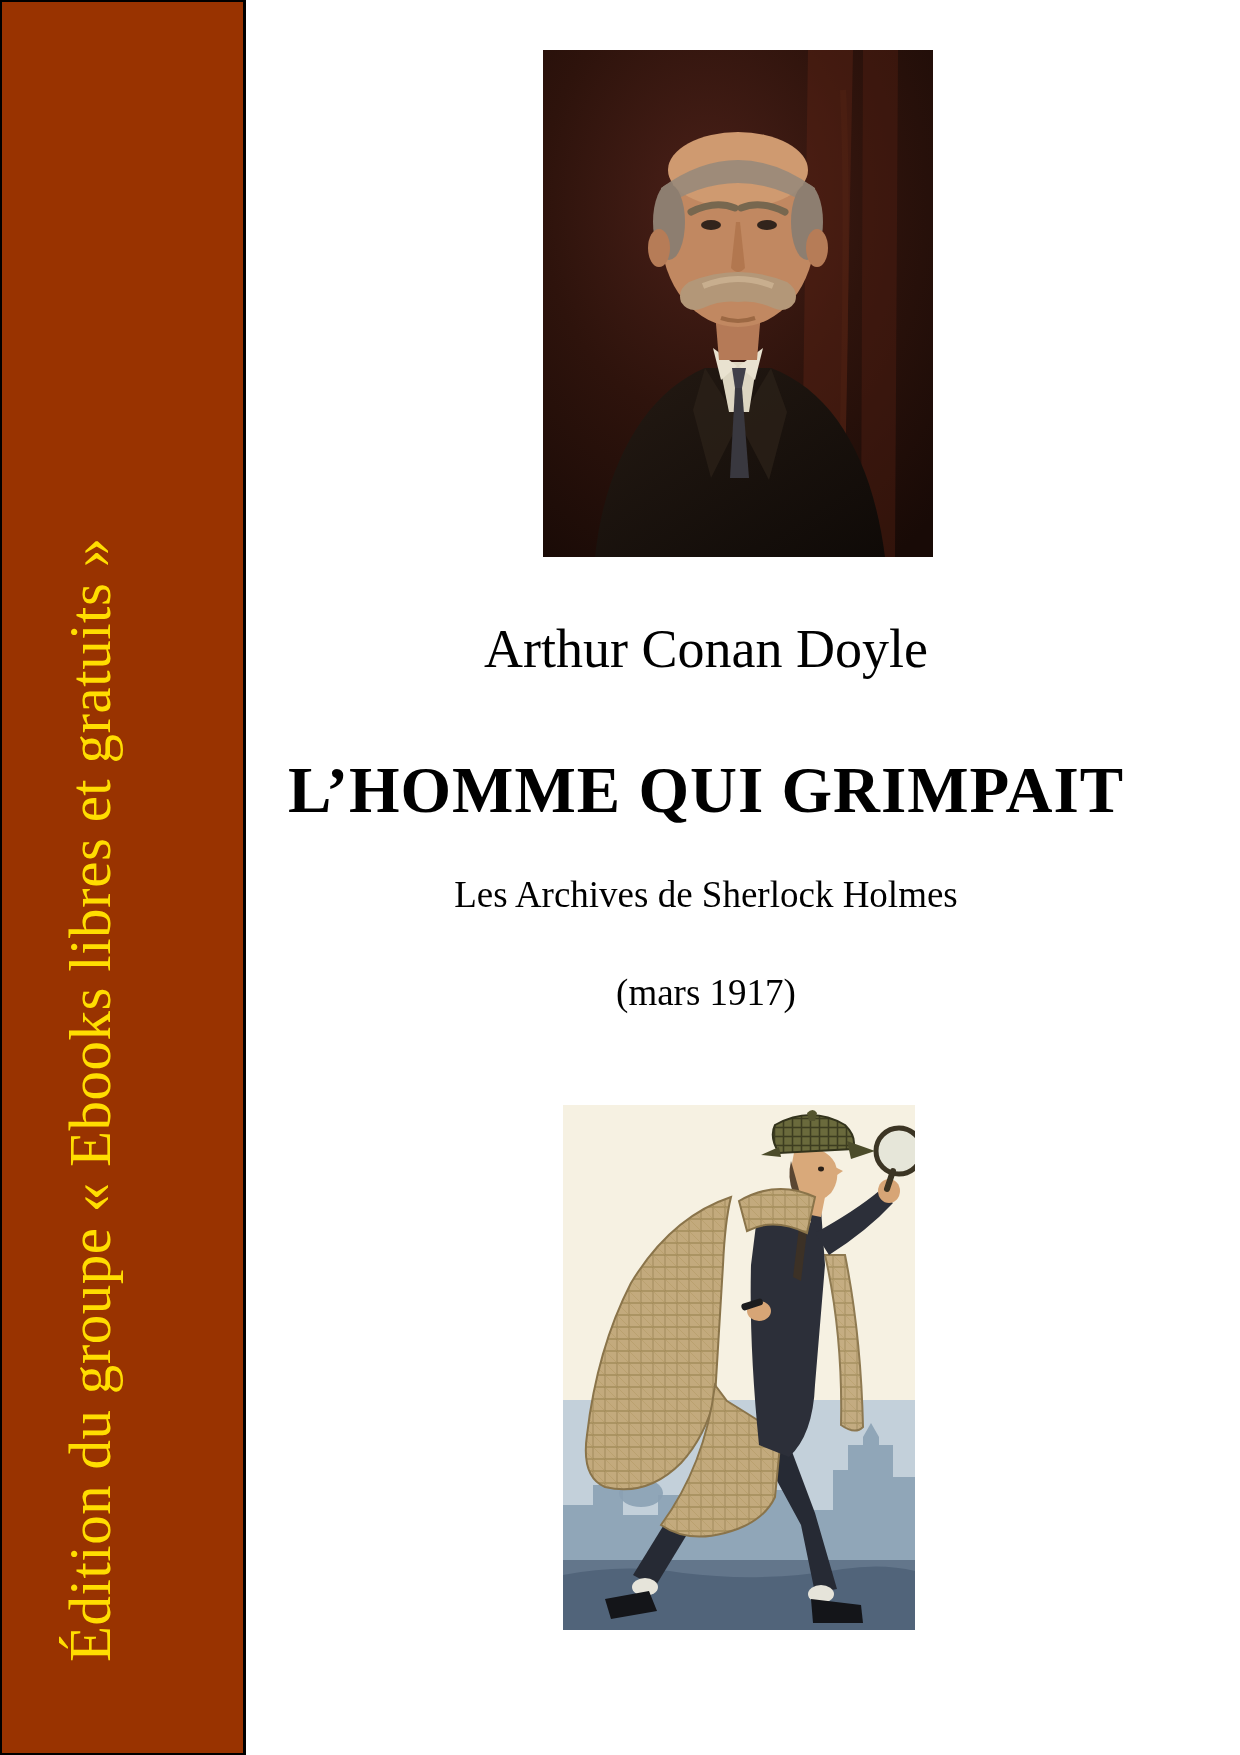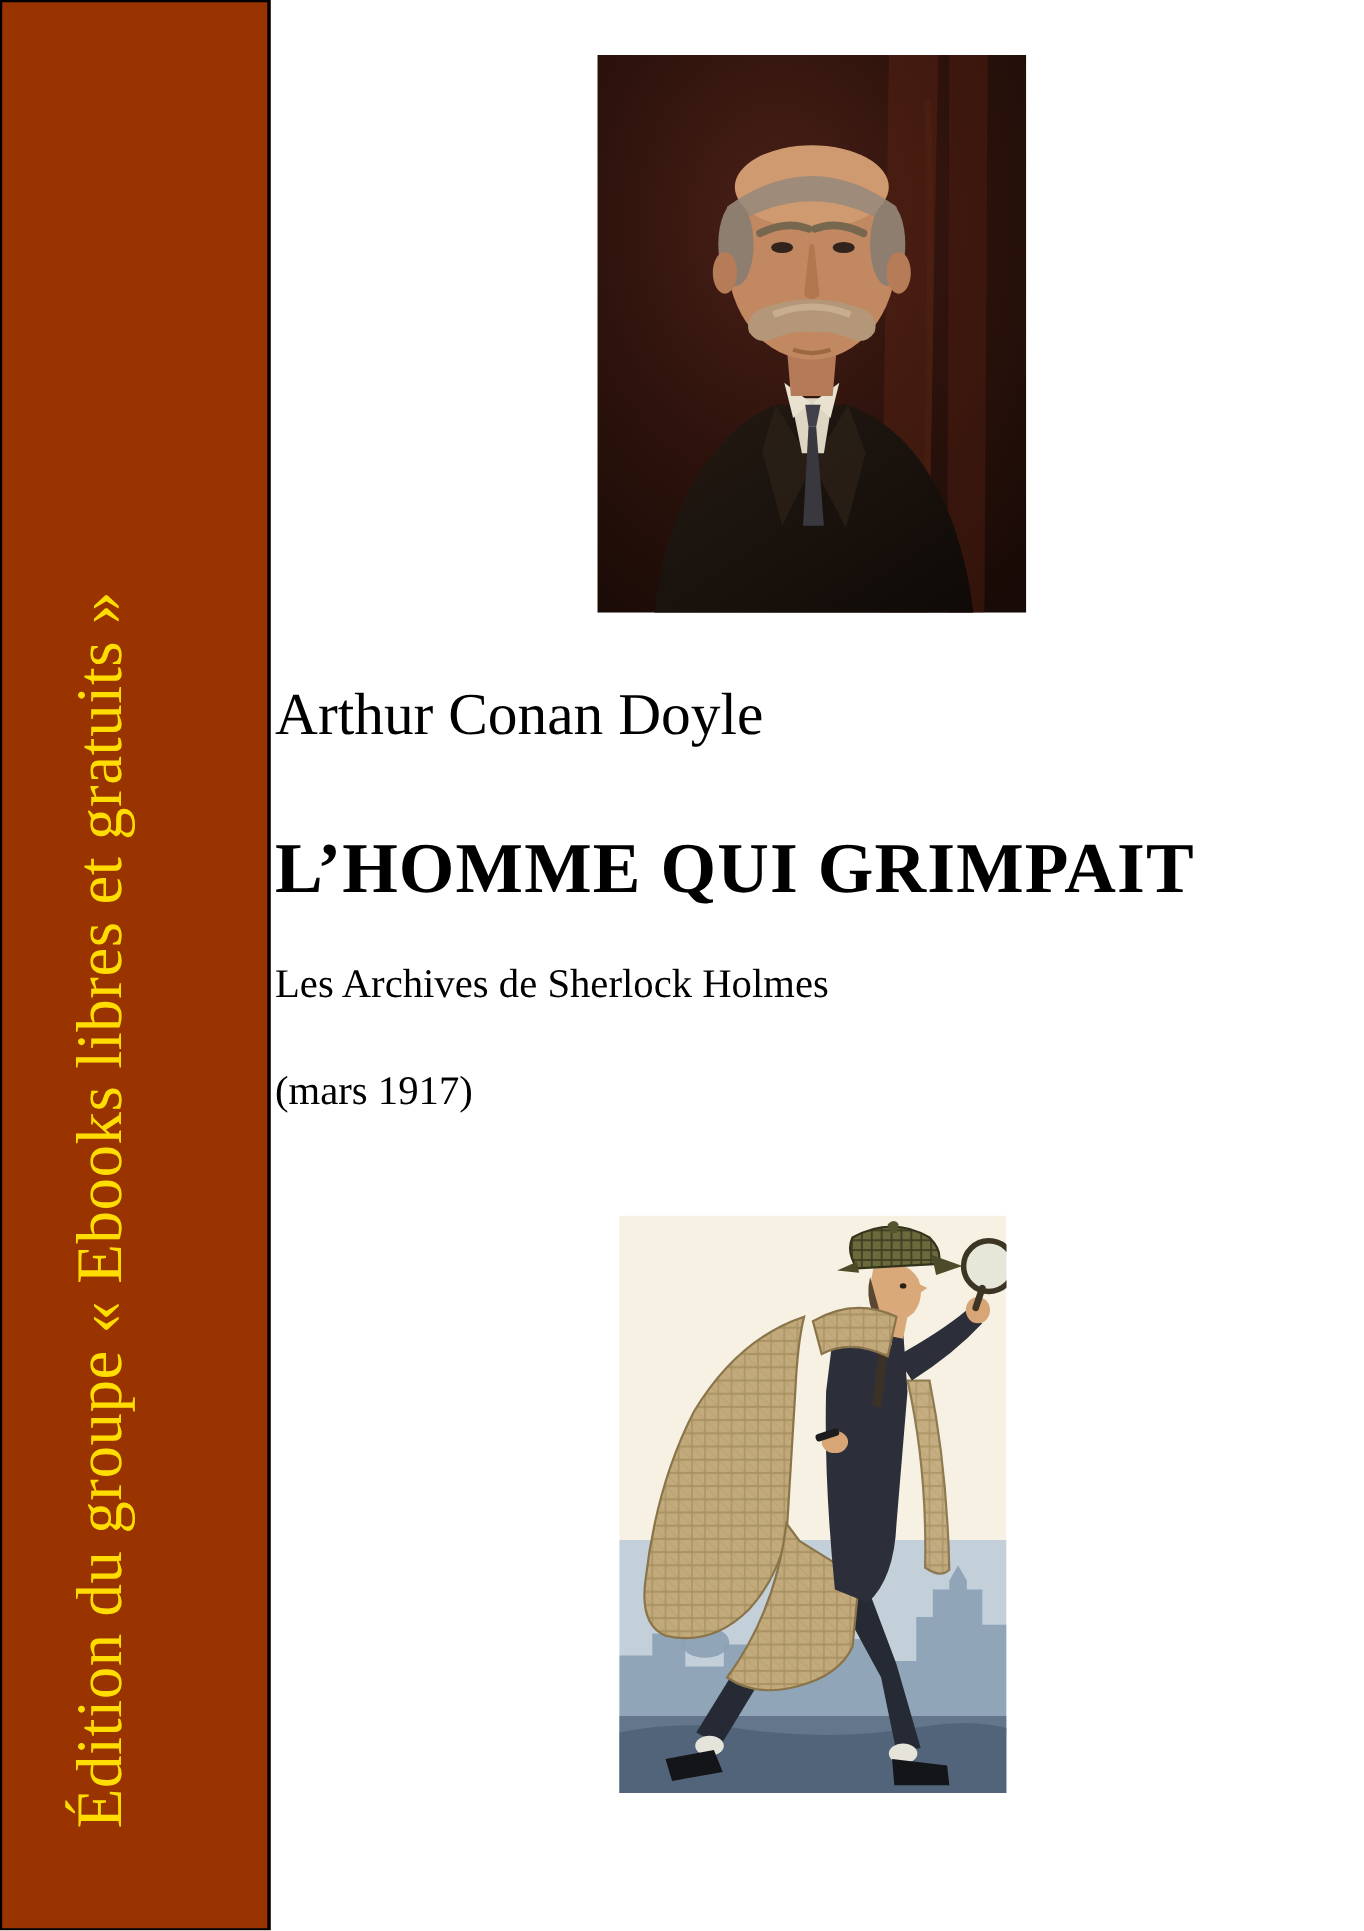--- a/index.html
+++ b/index.html
@@ -33,21 +33,21 @@
     font-size: 59px;
     line-height: 68px;
     color: #ffdd00;
     letter-spacing: 0.5px;
   }
 
   
   .cover-line {
     position: absolute;
     left: 250px; right: 78px;
-    text-align: left;
+    text-align: center;
     white-space: nowrap;
   }
   .author-line { top: 622px; font-size: 54px; line-height: 1; }
   .title-line  { top: 758px; font-size: 65px; line-height: 1; font-weight: bold; letter-spacing: 1px; }
   .series-line { top: 876px; font-size: 37px; line-height: 1; }
   .date-line   { top: 974px; font-size: 37px; line-height: 1; }
 
   
   .portrait-img {
     position: absolute;

